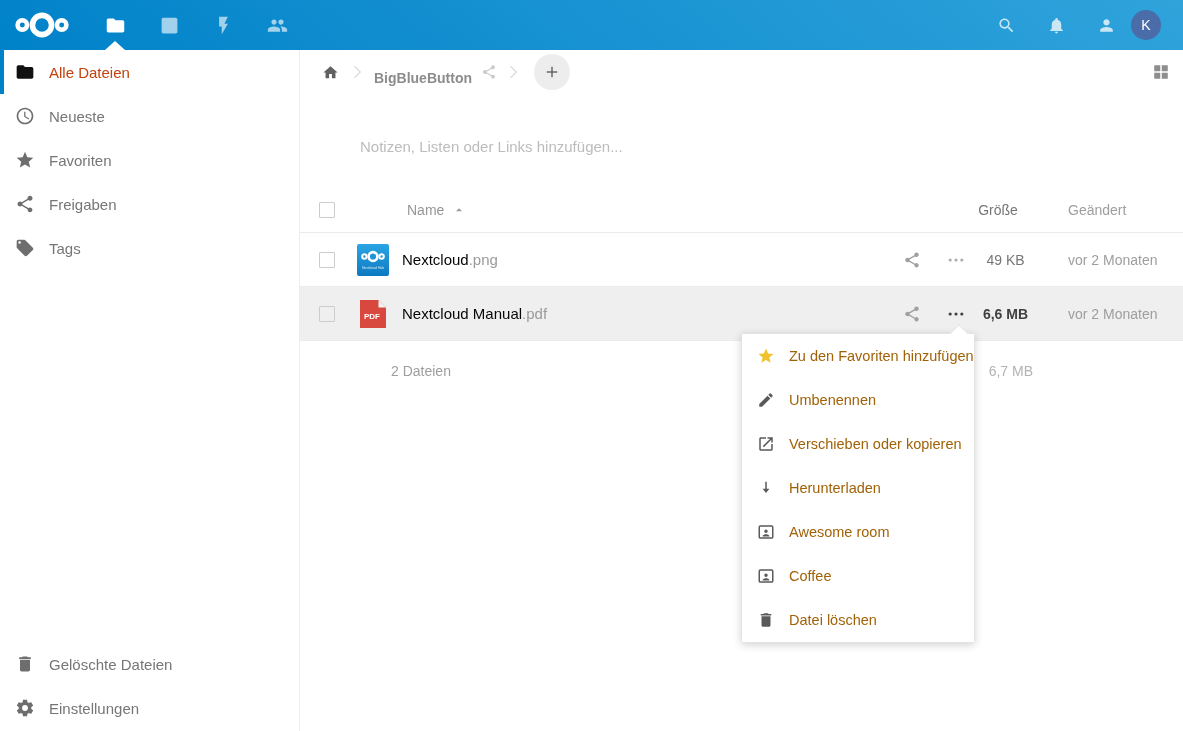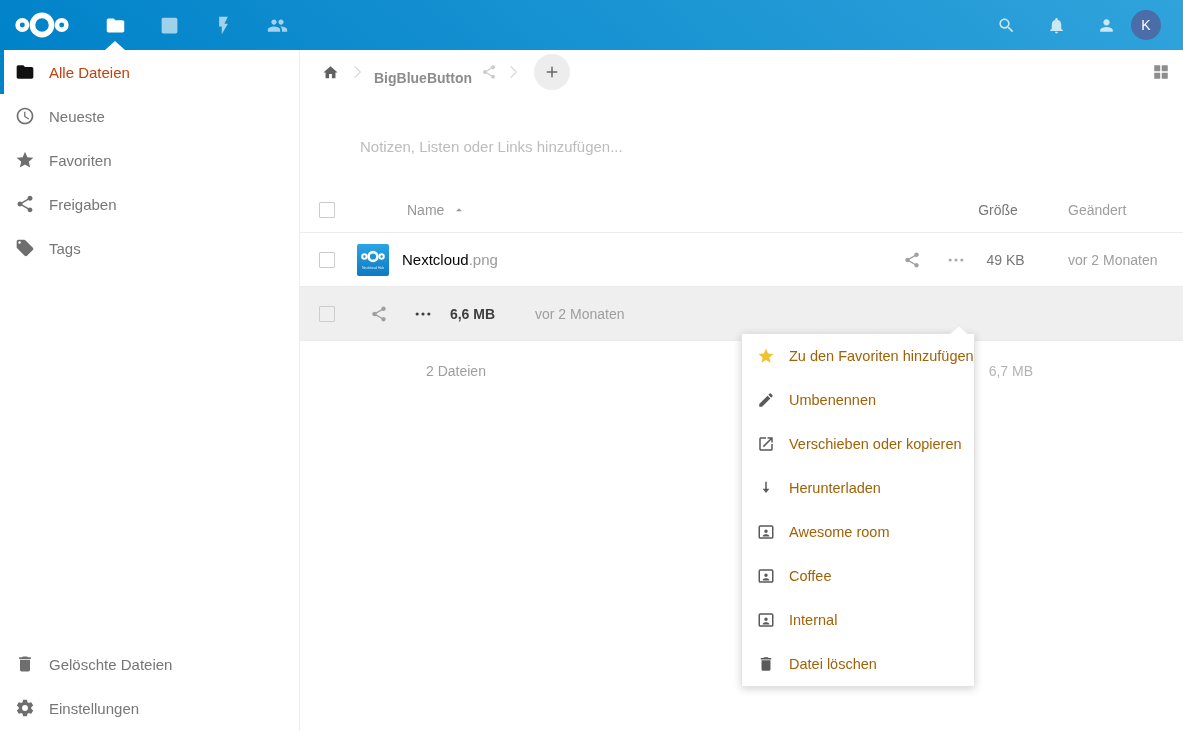--- a/index.html
+++ b/index.html
@@ -70,21 +70,21 @@
   .act-btn{width:44px;height:44px;background:none;border:none;cursor:pointer;display:flex;
     align-items:center;justify-content:center;color:#a0a0a0}
   .act-btn.dots{color:#ababab}
   .row.selected .act-btn.dots{color:#3f3f3f}
   .cell-size{width:55px;flex:none;text-align:center;font-size:14px;color:#767676}
   .row.selected .cell-size{color:#3f3f3f;font-weight:bold}
   .row.header .cell-size{padding-right:15px;cursor:pointer}
   .cell-date{width:150px;flex:none;padding-left:35px;font-size:14px;color:#9e9e9e}
   .row.header .cell-date{cursor:pointer}
   .row.summary{height:60px;border-bottom:none;font-size:14px;color:#9e9e9e}
-  .sum-count{margin-left:69px}
+  .sum-count{margin-left:34px}
   .sum-size{position:absolute;left:633px;width:100px;text-align:right;color:#b3b3b3}
 
   
   .menu{position:absolute;left:441px;top:283px;width:234px;background:#fff;z-index:30;
     border:1px solid #e3e3e3;border-radius:3px;box-shadow:0 2px 9px rgba(0,0,0,.18)}
   .menu::before{content:"";position:absolute;top:-7px;left:210px;width:13px;height:13px;
     background:#fff;transform:rotate(45deg);border-left:1px solid #e3e3e3;border-top:1px solid #e3e3e3}
   .menu-item{height:44px;display:flex;align-items:center;padding-left:15px;cursor:pointer;
     font-size:14.5px;color:#a16207;position:relative;background:#fff}
   .menu-item .icon{width:18px;height:18px;color:#5a5a5a;margin-right:14px}
@@ -325,20 +325,28 @@
               </span>
             </button>
           </span>
           <span class="cell-size">49 KB</span>
           <span class="cell-date">vor 2 Monaten</span>
         </div>
         <div class="row file selected">
           <span class="cell-select">
             <span class="checkbox"></span>
           </span>
+          <span class="cell-name">
+            <span class="thumb"><svg width="32" height="32" viewBox="0 0 32 32">
+                <path d="M3 2h18.5l7.5 7.5V30H3z" fill="#d9483e"></path>
+                <path d="M21.5 2l7.5 7.5h-7.5z" fill="#f3f3f3"></path>
+                <text x="15" y="20.5" font-size="8" font-weight="bold" fill="#fff" text-anchor="middle" font-family="Liberation Sans,sans-serif">PDF</text>
+              </svg></span>
+            <span class="fname"><span class="base">Nextcloud Manual</span><span class="ext">.pdf</span></span>
+          </span>
           <span class="cell-actions">
             <button class="act-btn">
               <span class="icon">
                 <svg width="18" height="18" viewBox="0 0 24 24" fill="currentColor">
                   <path d="M18 16.08c-.76 0-1.44.3-1.96.77L8.91 12.7c.05-.23.09-.46.09-.7s-.04-.47-.09-.7l7.05-4.11c.54.5 1.25.81 2.04.81 1.66 0 3-1.34 3-3s-1.34-3-3-3-3 1.34-3 3c0 .24.04.47.09.7L8.04 9.81C7.5 9.31 6.79 9 6 9c-1.66 0-3 1.34-3 3s1.34 3 3 3c.79 0 1.5-.31 2.04-.81l7.12 4.16c-.05.21-.08.43-.08.65 0 1.61 1.31 2.92 2.92 2.92s2.92-1.31 2.92-2.92-1.31-2.92-2.92-2.92z"></path>
                 </svg>
               </span>
             </button>
             <button class="act-btn dots">
               <span class="icon">
@@ -408,28 +416,19 @@
           <svg width="18" height="18" viewBox="0 0 24 24" fill="currentColor">
             <rect x="3" y="4" width="18" height="16" rx="1.5" fill="none" stroke="currentColor" stroke-width="2"></rect>
             <path d="M12 8.6a2.3 2.3 0 0 1 2.3 2.3A2.3 2.3 0 0 1 12 13.2a2.3 2.3 0 0 1-2.3-2.3A2.3 2.3 0 0 1 12 8.6zm4.4 9.4v-.7c0-1.55-2.9-2.35-4.4-2.35s-4.4.8-4.4 2.35v.7z"></path>
           </svg>
         </span>
         <span>Coffee</span>
       </div>
       <div class="menu-item">
         <span class="icon">
           <svg width="18" height="18" viewBox="0 0 24 24" fill="currentColor">
-            <rect x="3" y="4" width="18" height="16" rx="1.5" fill="none" stroke="currentColor" stroke-width="2"></rect>
-            <path d="M12 8.6a2.3 2.3 0 0 1 2.3 2.3A2.3 2.3 0 0 1 12 13.2a2.3 2.3 0 0 1-2.3-2.3A2.3 2.3 0 0 1 12 8.6zm4.4 9.4v-.7c0-1.55-2.9-2.35-4.4-2.35s-4.4.8-4.4 2.35v.7z"></path>
-          </svg>
-        </span>
-        <span>Internal</span>
-      </div>
-      <div class="menu-item">
-        <span class="icon">
-          <svg width="18" height="18" viewBox="0 0 24 24" fill="currentColor">
             <path d="M6 19c0 1.1.9 2 2 2h8c1.1 0 2-.9 2-2V7H6v12zM19 4h-3.5l-1-1h-5l-1 1H5v2h14V4z"></path>
           </svg>
         </span>
         <span>Datei löschen</span>
       </div>
     </div>
 </main>
 
 </body></html>

